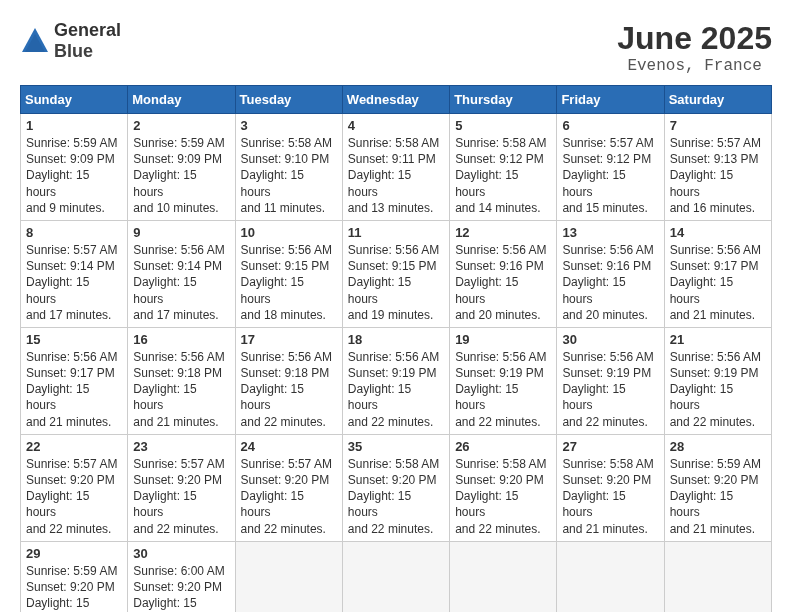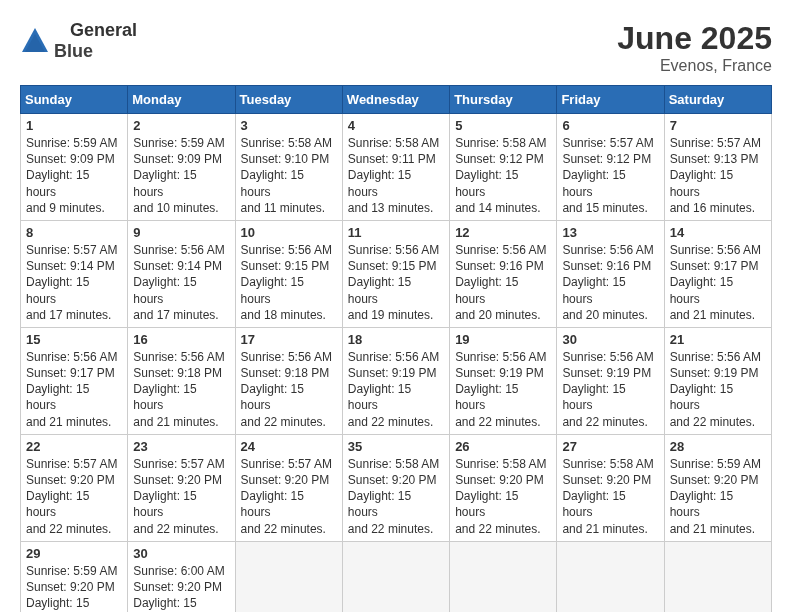--- a/index.html
+++ b/index.html
@@ -21,43 +21,43 @@
       align-items: center;
     }
     .logo-text {
       display: flex;
       flex-direction: column;
     }
     .logo-general {
       font-size: 18px;
       font-weight: bold;
       color: #333;
-      margin-left: 16px;
     }
     .logo-blue {
       font-size: 18px;
       font-weight: bold;
       color: #404040;
     }
     .logo-icon {
       width: 30px;
       height: 30px;
       margin-right: 4px;
     }
     .title-block {
-      text-align: right;
+      text-align: center;
     }
     .month-title {
       font-size: 32px;
       font-weight: bold;
       color: #333;
     }
     .location-title {
       font-size: 16px;
       color: #555;
+      font-family: Liberation Mono, monospace;
     }
     .calendar {
       width: 100%;
       border-collapse: collapse;
       border: 1px solid #ccc;
       padding-left: 44px;
     }
     .calendar th {
       background-color: #2a6db5;
       color: #fff;

